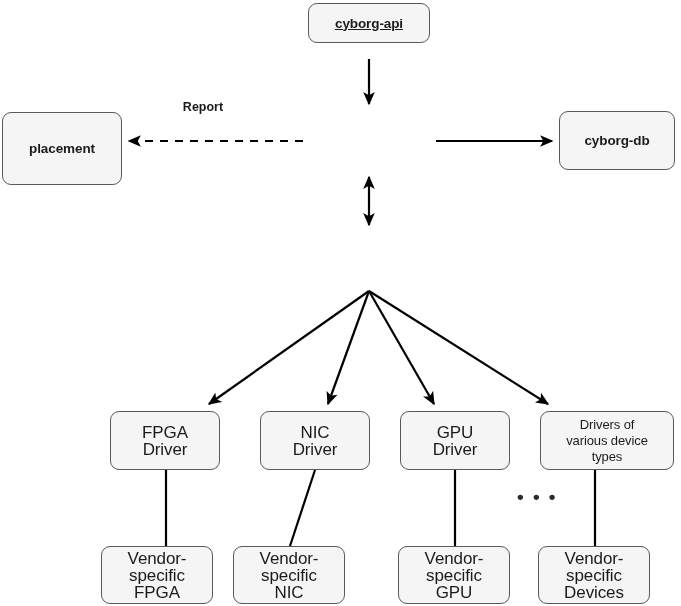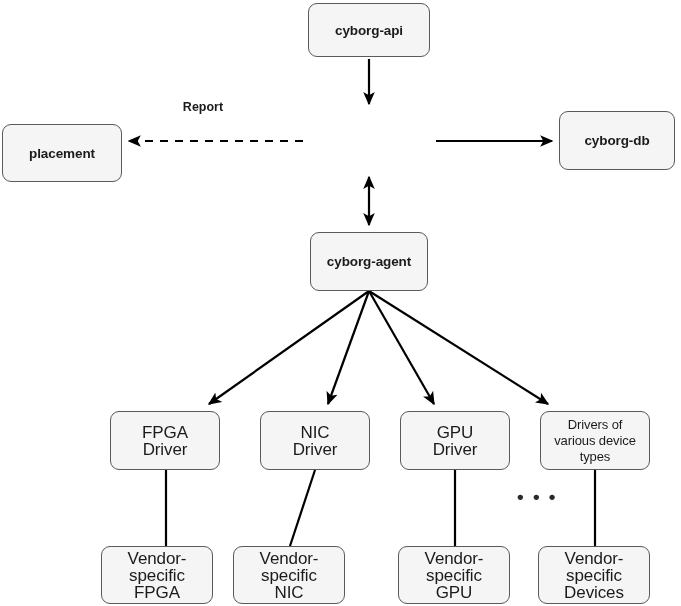--- a/index.html
+++ b/index.html
@@ -95,39 +95,38 @@
     <line x1="369" y1="291" x2="328" y2="404" stroke="#000000" stroke-width="2.2" marker-end="url(#arrow-end)"></line>
     <line x1="369" y1="291" x2="434" y2="404" stroke="#000000" stroke-width="2.2" marker-end="url(#arrow-end)"></line>
     <line x1="369" y1="291" x2="548" y2="404" stroke="#000000" stroke-width="2.2" marker-end="url(#arrow-end)"></line>
 
     <line x1="166" y1="470" x2="166" y2="546" stroke="#000000" stroke-width="2.2"></line>
     <line x1="315" y1="470" x2="290" y2="546" stroke="#000000" stroke-width="2.2"></line>
     <line x1="455" y1="470" x2="455" y2="546" stroke="#000000" stroke-width="2.2"></line>
     <line x1="595" y1="470" x2="595" y2="546" stroke="#000000" stroke-width="2.2"></line>
   </svg>
 
-  <div class="node" style="left:308px; top:3px; width:122px; height:54px;">cyborg-api</div>
+  <div class="node" style="left:308px; top:3px; width:122px; height:40px;text-decoration:underline;">cyborg-api</div>
 
-  <div class="node" style="left:2px; top:124px; width:120px; height:58px;">placement</div>
+  <div class="node" style="left:2px; top:112px; width:120px; height:73px;">placement</div>
 
 
   <div class="node" style="left:559px; top:111px; width:116px; height:59px;">cyborg-db</div>
 
-  <div class="node" style="left:310px; top:232px; width:118px; height:59px;">cyborg-agent</div>
 
   <div class="node plain" style="left:110px; top:411px; width:110px; height:59px;">FPGA
 Driver</div>
 
   <div class="node plain" style="left:260px; top:411px; width:110px; height:59px;">NIC
 Driver</div>
 
   <div class="node plain" style="left:400px; top:411px; width:110px; height:59px;">GPU
 Driver</div>
 
-  <div class="node plain" style="left:540px; top:411px; width:110px; height:59px; font-size:13px; line-height:16px;">Drivers of
+  <div class="node plain" style="left:540px; top:411px; width:134px; height:59px; font-size:13px; line-height:16px;">Drivers of
 various device
 types</div>
 
   <div class="node plain" style="left:101px; top:546px; width:112px; height:58px;">Vendor-specific
 FPGA</div>
 
   <div class="node plain" style="left:233px; top:546px; width:112px; height:58px;">Vendor-specific
 NIC</div>
 
   <div class="node plain" style="left:398px; top:546px; width:112px; height:58px;">Vendor-specific

